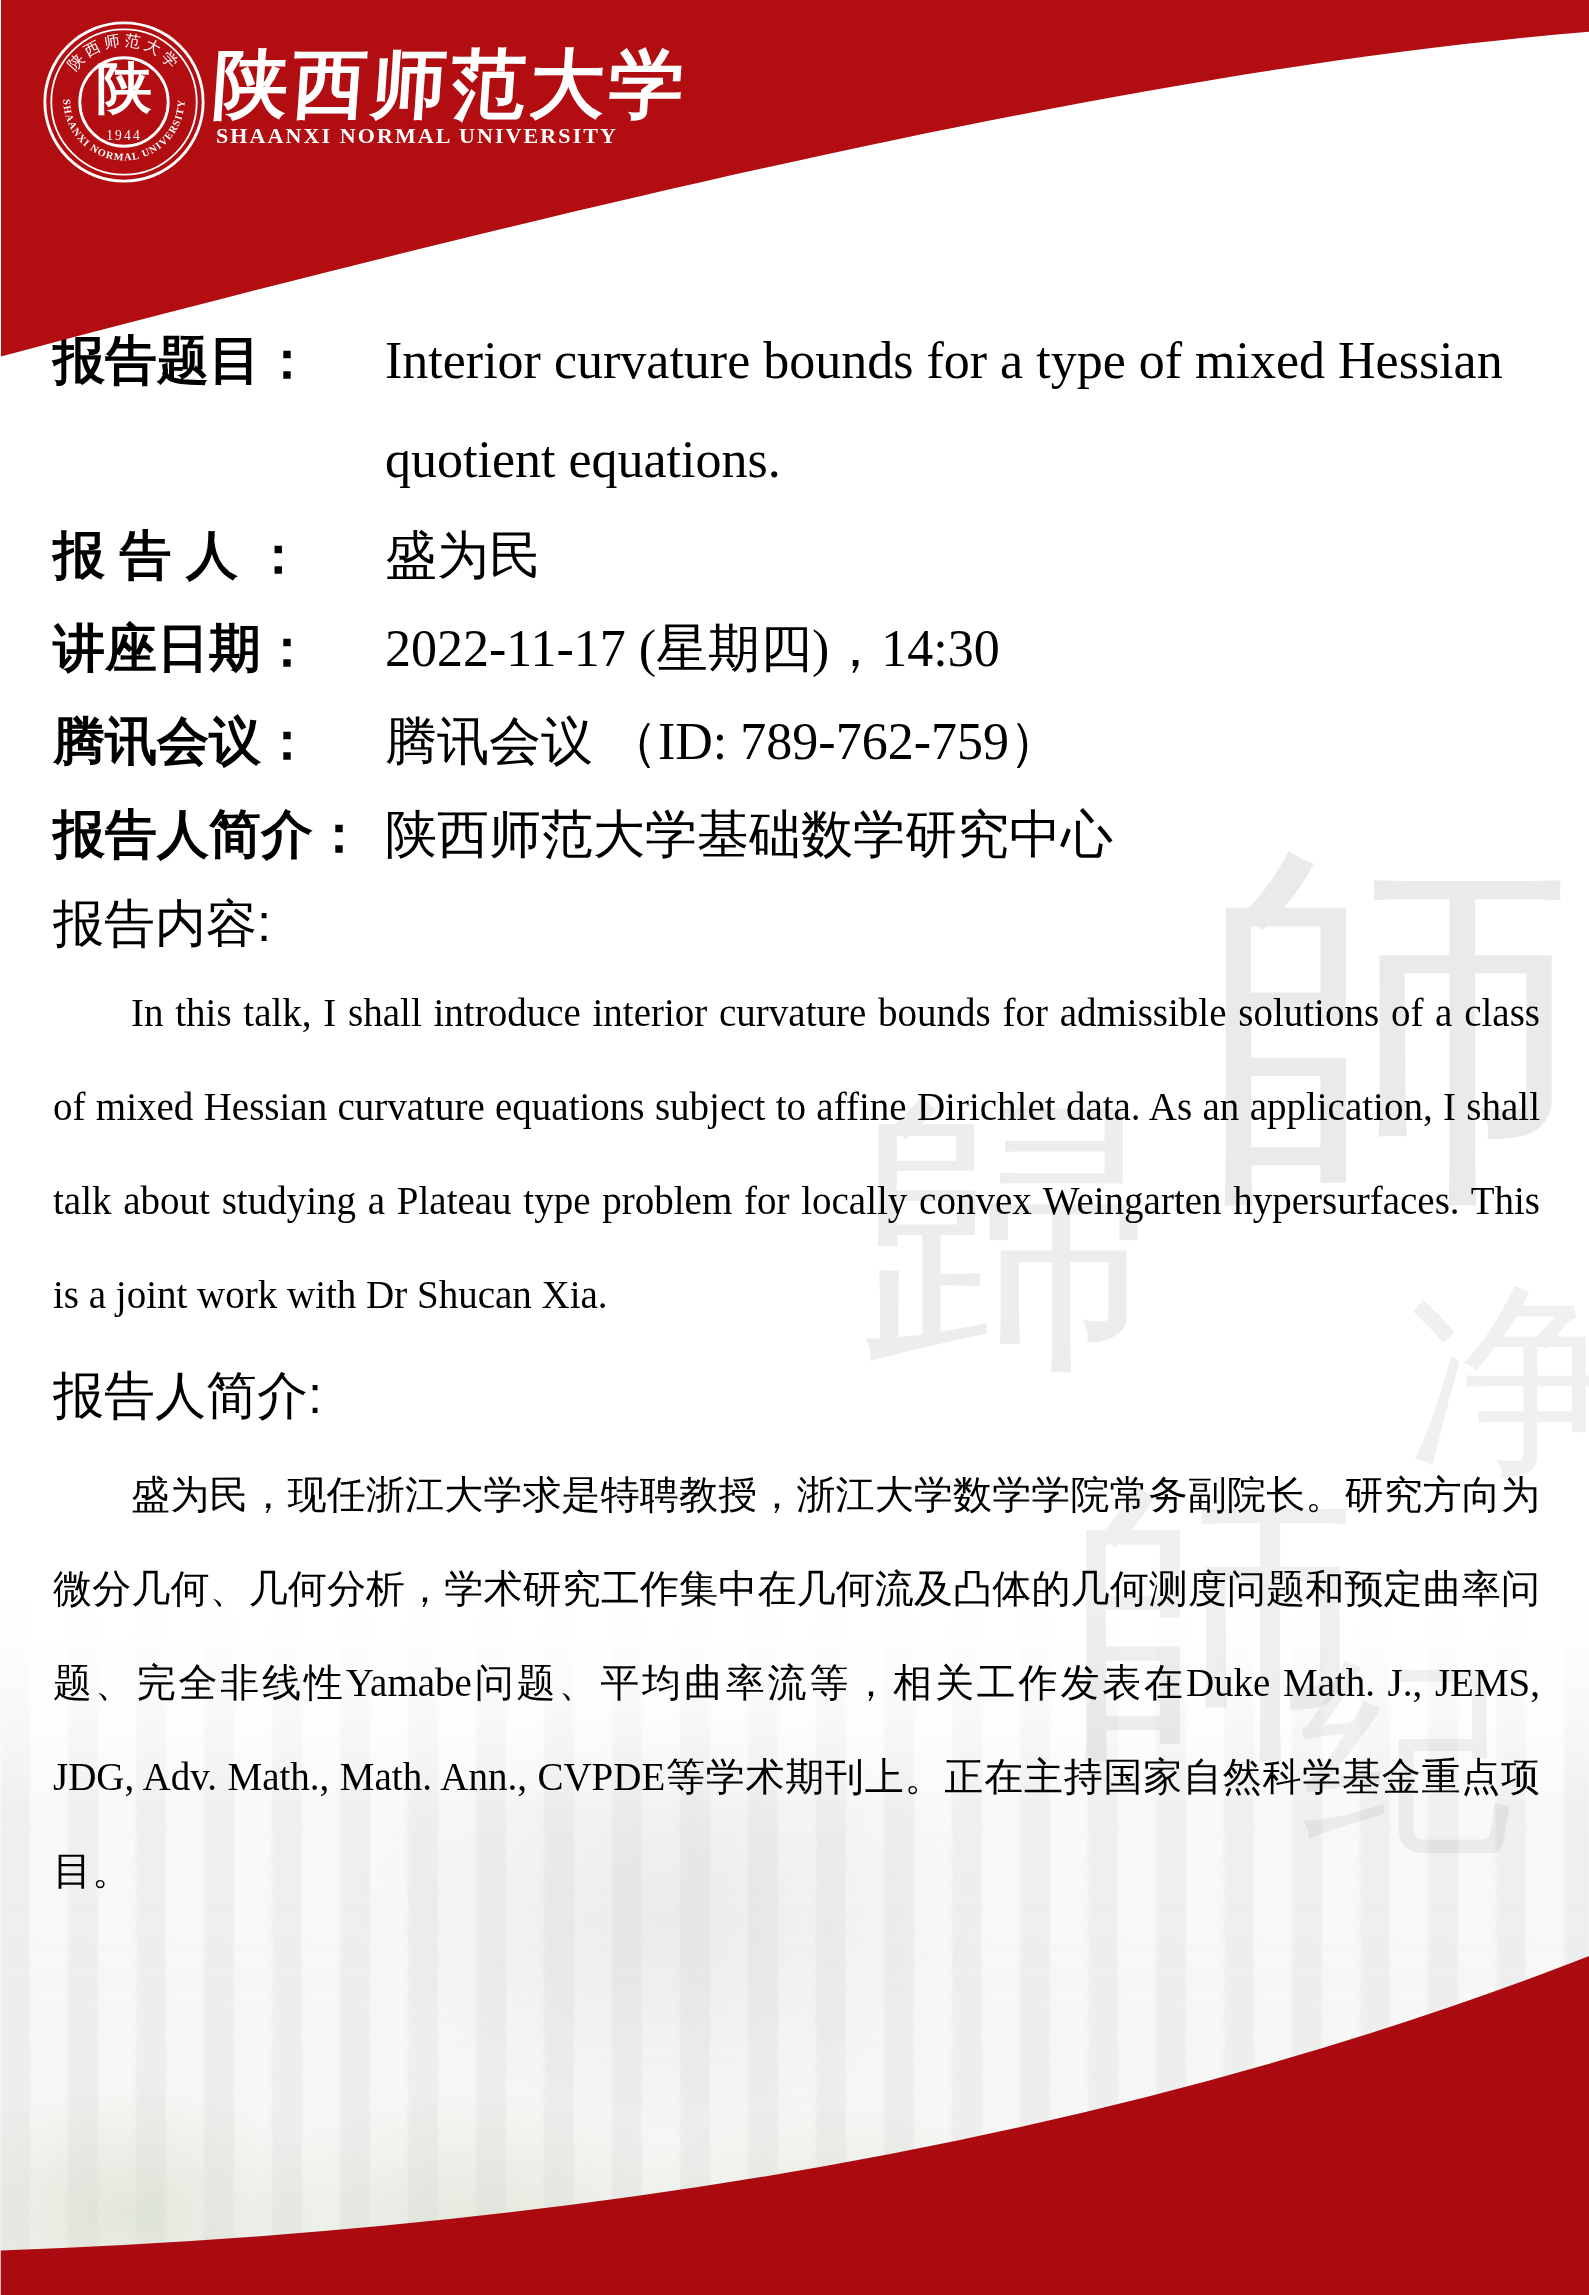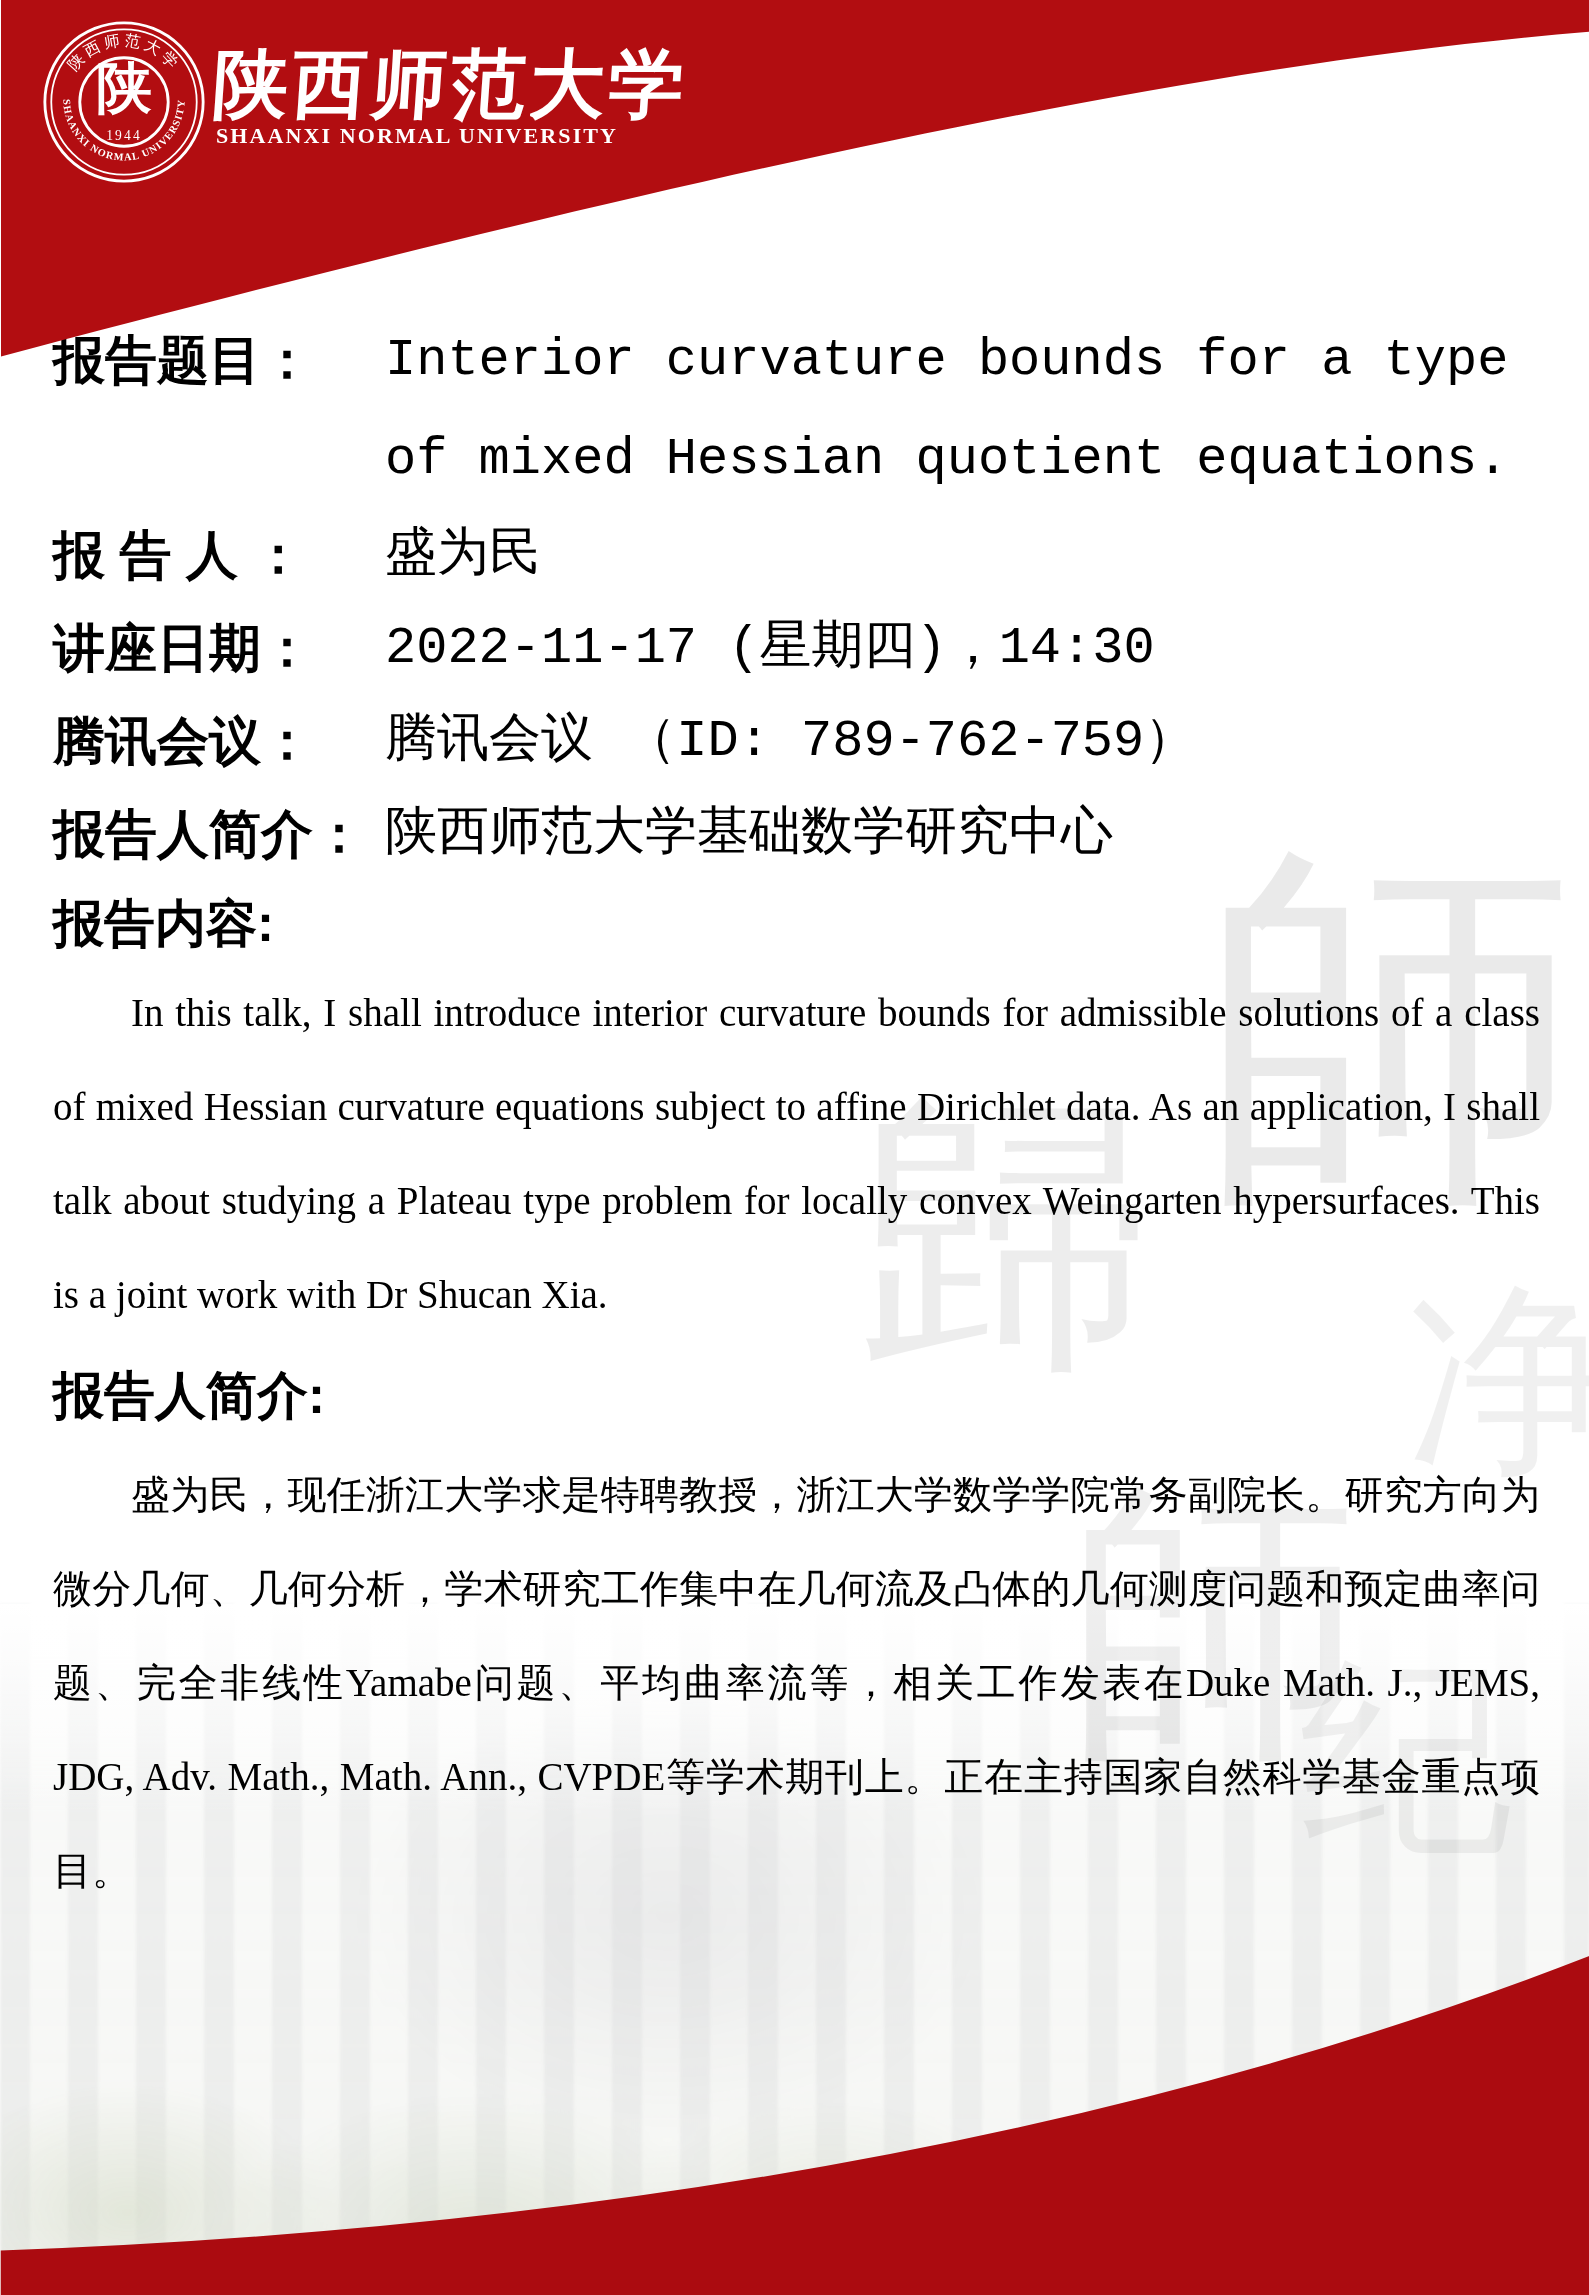--- a/index.html
+++ b/index.html
@@ -47,25 +47,25 @@
     background:linear-gradient(180deg,#ffffff 0%,rgba(255,255,255,0) 100%);
   }
   
   .content{position:absolute;left:53px;top:311px;width:1487px;z-index:2;color:#000;}
   .row{display:flex;font-size:52px;line-height:93px;}
   .row .label{
     flex:0 0 332px;font-weight:bold;white-space:nowrap;
     font-family:"Liberation Sans","DejaVu Sans",sans-serif;
   }
   .row .value{
-    flex:1;font-family:Liberation Mono, monospace;
+    flex:1;font-family:Liberation Serif, serif;
   }
   .row-title .label,.row-title .value{line-height:99px;}
   .section-heading{
-    font-size:51px;font-weight:bold;line-height:85px;
+    font-size:51px;font-weight:normal;line-height:85px;
     font-family:"Liberation Sans","DejaVu Sans",sans-serif;
   }
   .heading-bio{margin-top:10.6px;}
   .para{
     font-size:39px;line-height:94px;text-align:justify;text-indent:2em;
     font-family:Liberation Serif, serif;
   }
   .para-bio{margin-top:10.6px;}
   
   .footer{position:absolute;left:0;bottom:0;width:1590px;height:353px;z-index:3;}

